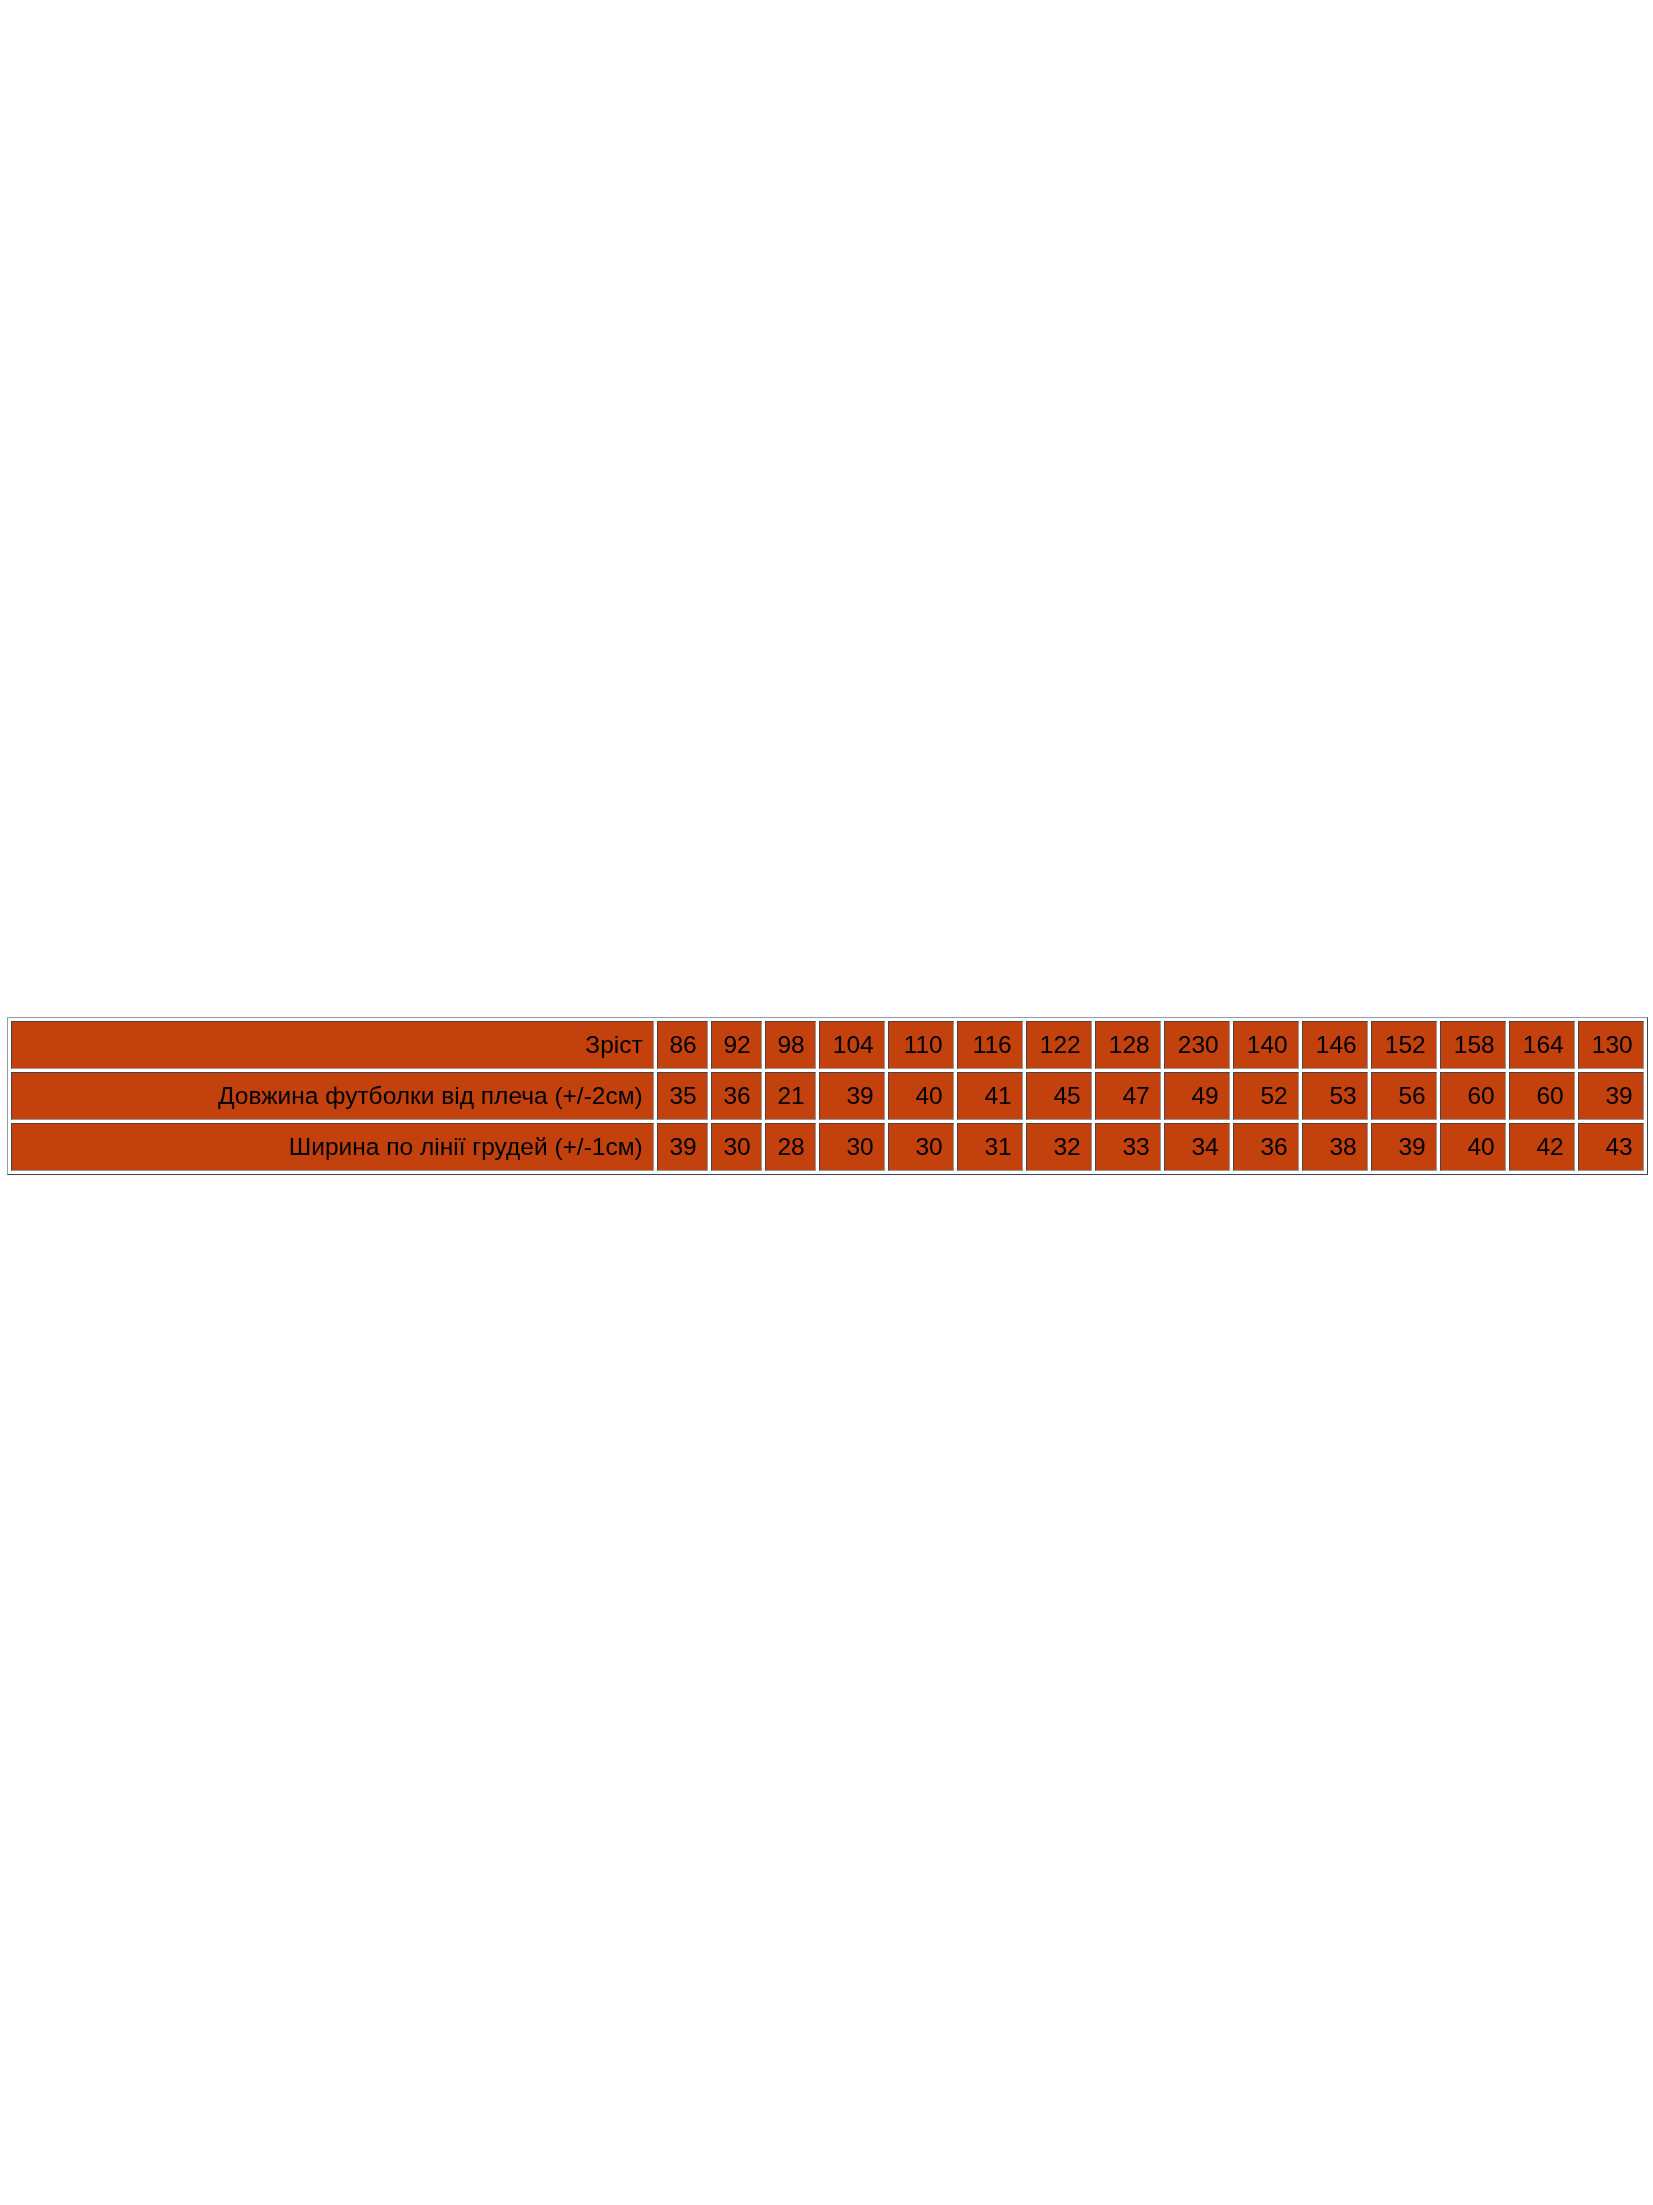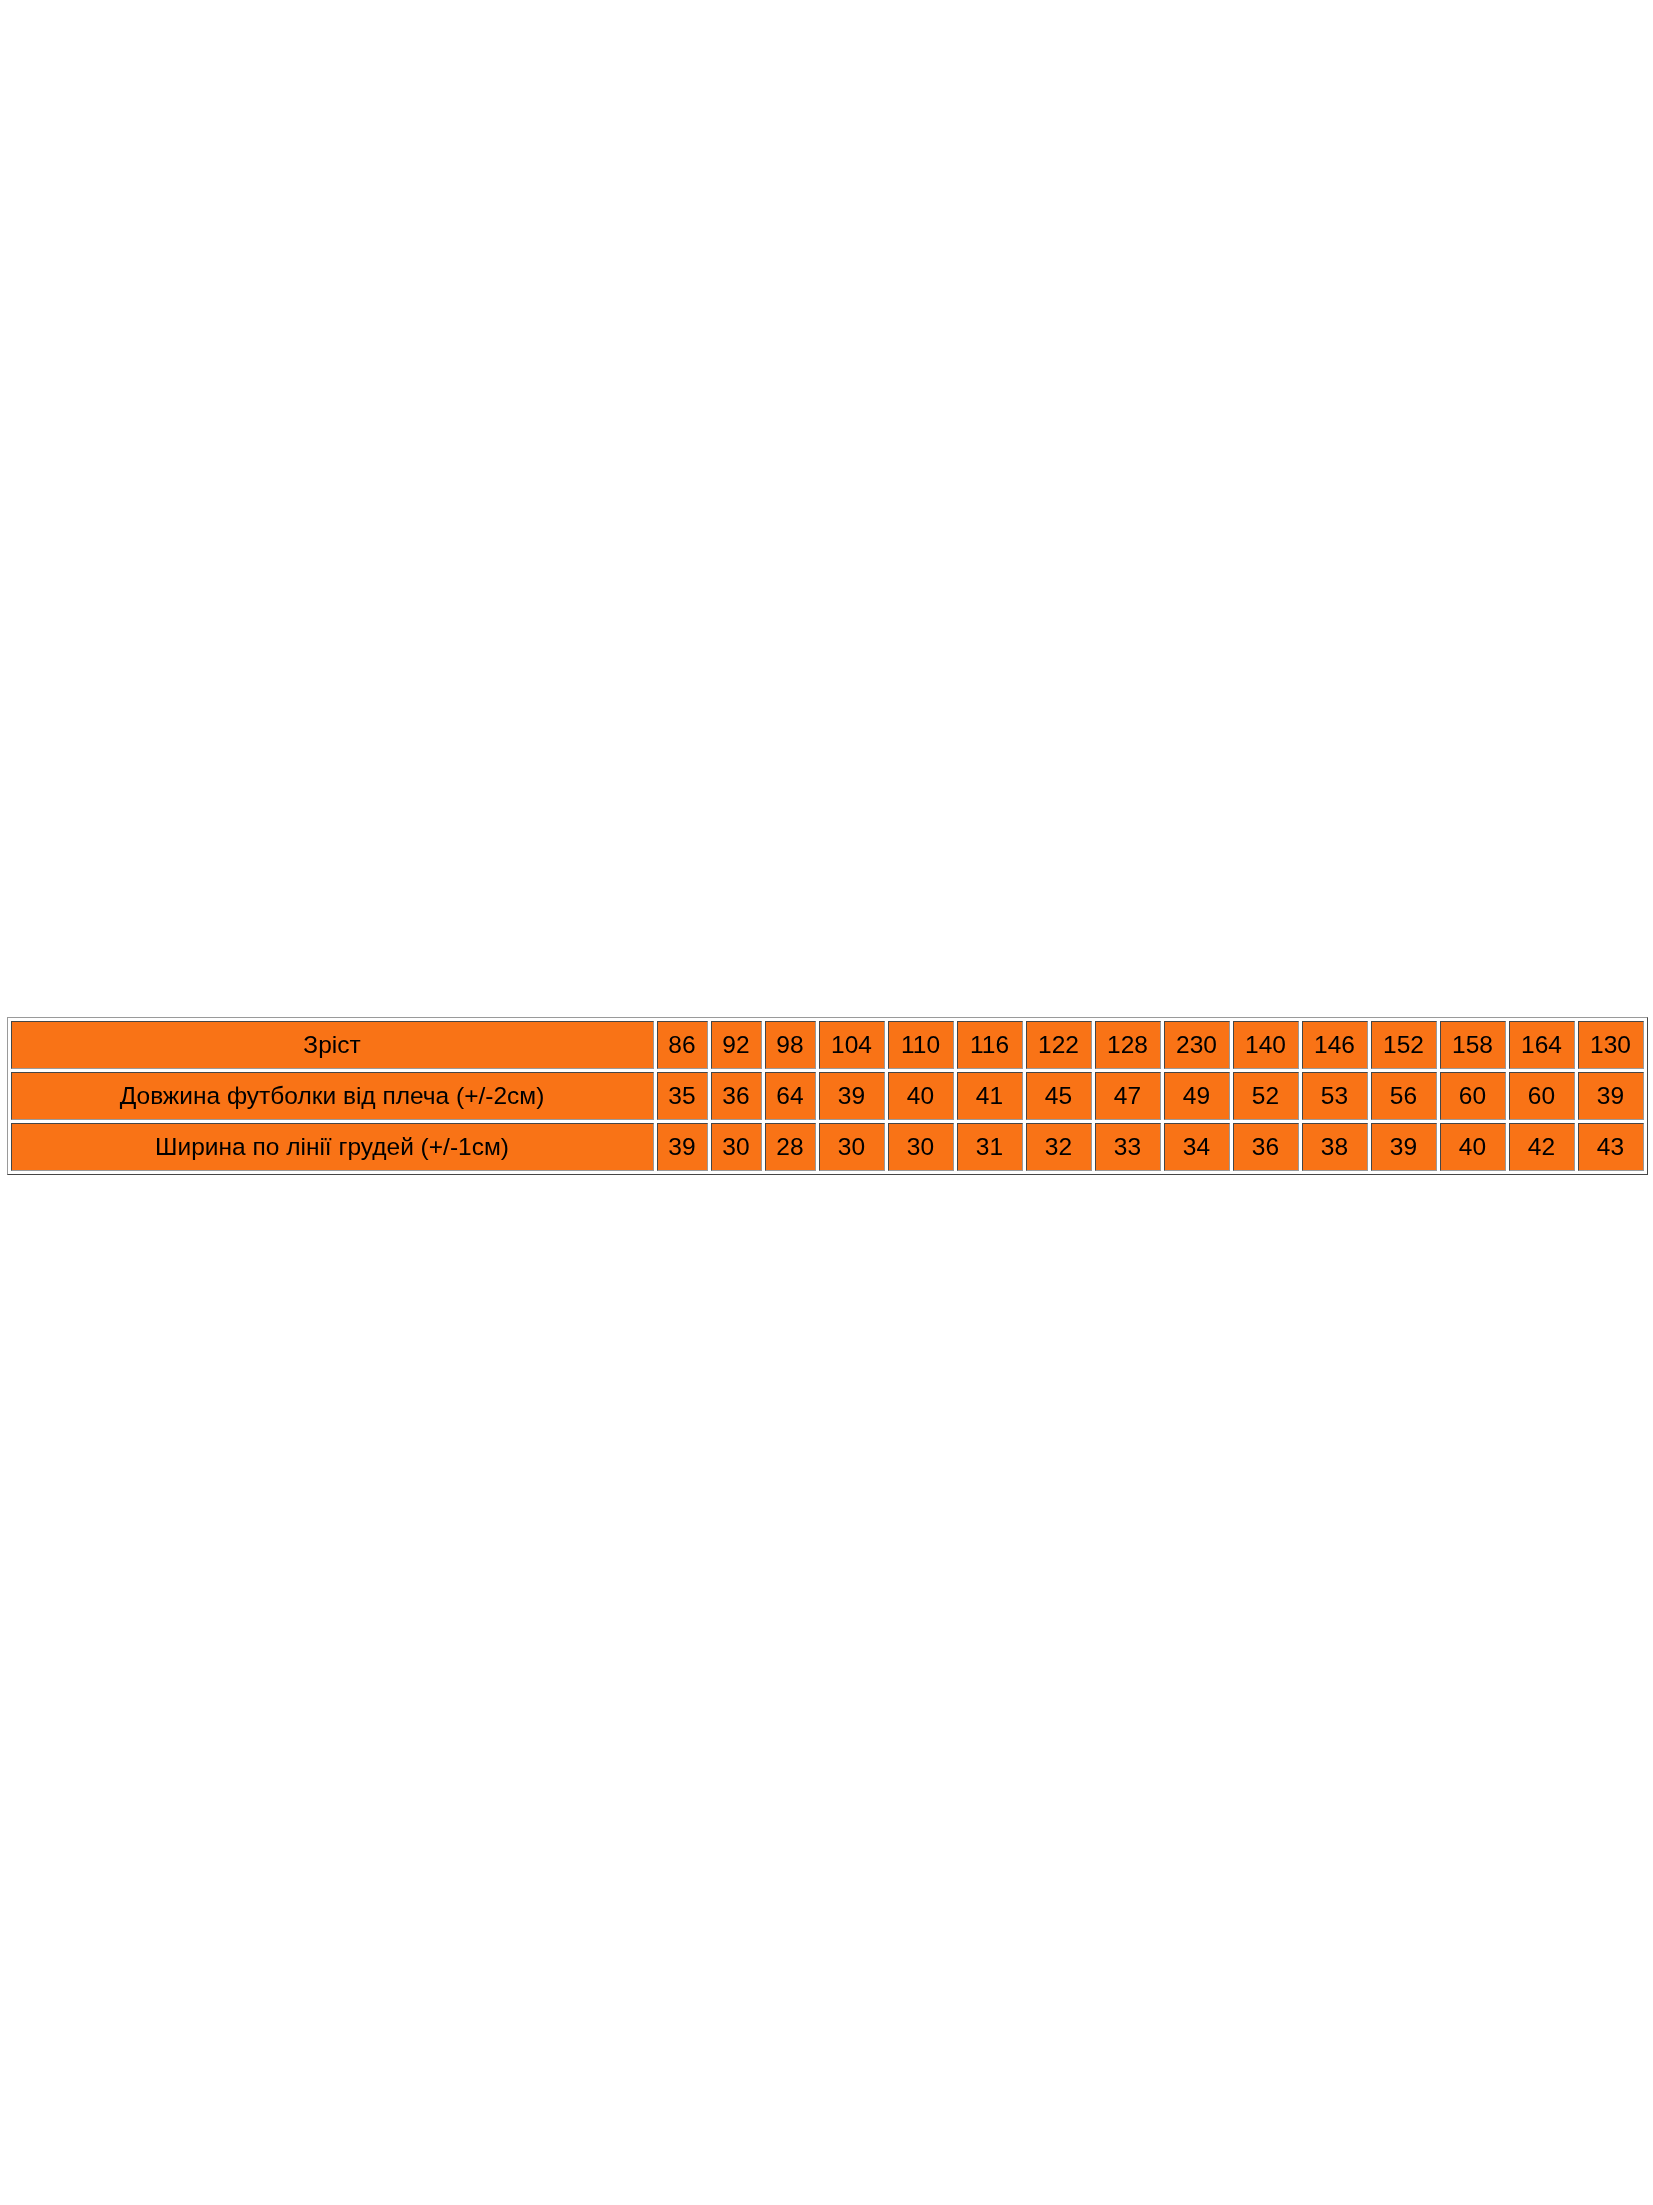--- a/index.html
+++ b/index.html
@@ -22,23 +22,23 @@
     border: 1.6px outset #9a9a9a;
     table-layout: fixed;
     width: calc(100% - 13px);
     margin: 0 6.5px;
   }
   table.size-chart td {
     border: 1.6px inset #9a9a9a;
     padding: 9px 9.8px;
     white-space: nowrap;
     overflow: hidden;
-    text-align: center;
+    text-align: right;
     vertical-align: middle;
-    background: #f97316;
+    background: #c2410c;
   }
   col.col-narrow { width: 51px; }
   col.col-wide  { width: 66px; }
 </style>
 </head>
 <body>
 
 <div class="spacer-top"></div>
 
 <table class="size-chart">
@@ -76,21 +76,21 @@
         <td>146</td>
         <td>152</td>
         <td>158</td>
         <td>164</td>
         <td>130</td>
       </tr>
       <tr>
         <td>Довжина футболки від плеча (+/-2см)</td>
         <td>35</td>
         <td>36</td>
-        <td>64</td>
+        <td>21</td>
         <td>39</td>
         <td>40</td>
         <td>41</td>
         <td>45</td>
         <td>47</td>
         <td>49</td>
         <td>52</td>
         <td>53</td>
         <td>56</td>
         <td>60</td>

